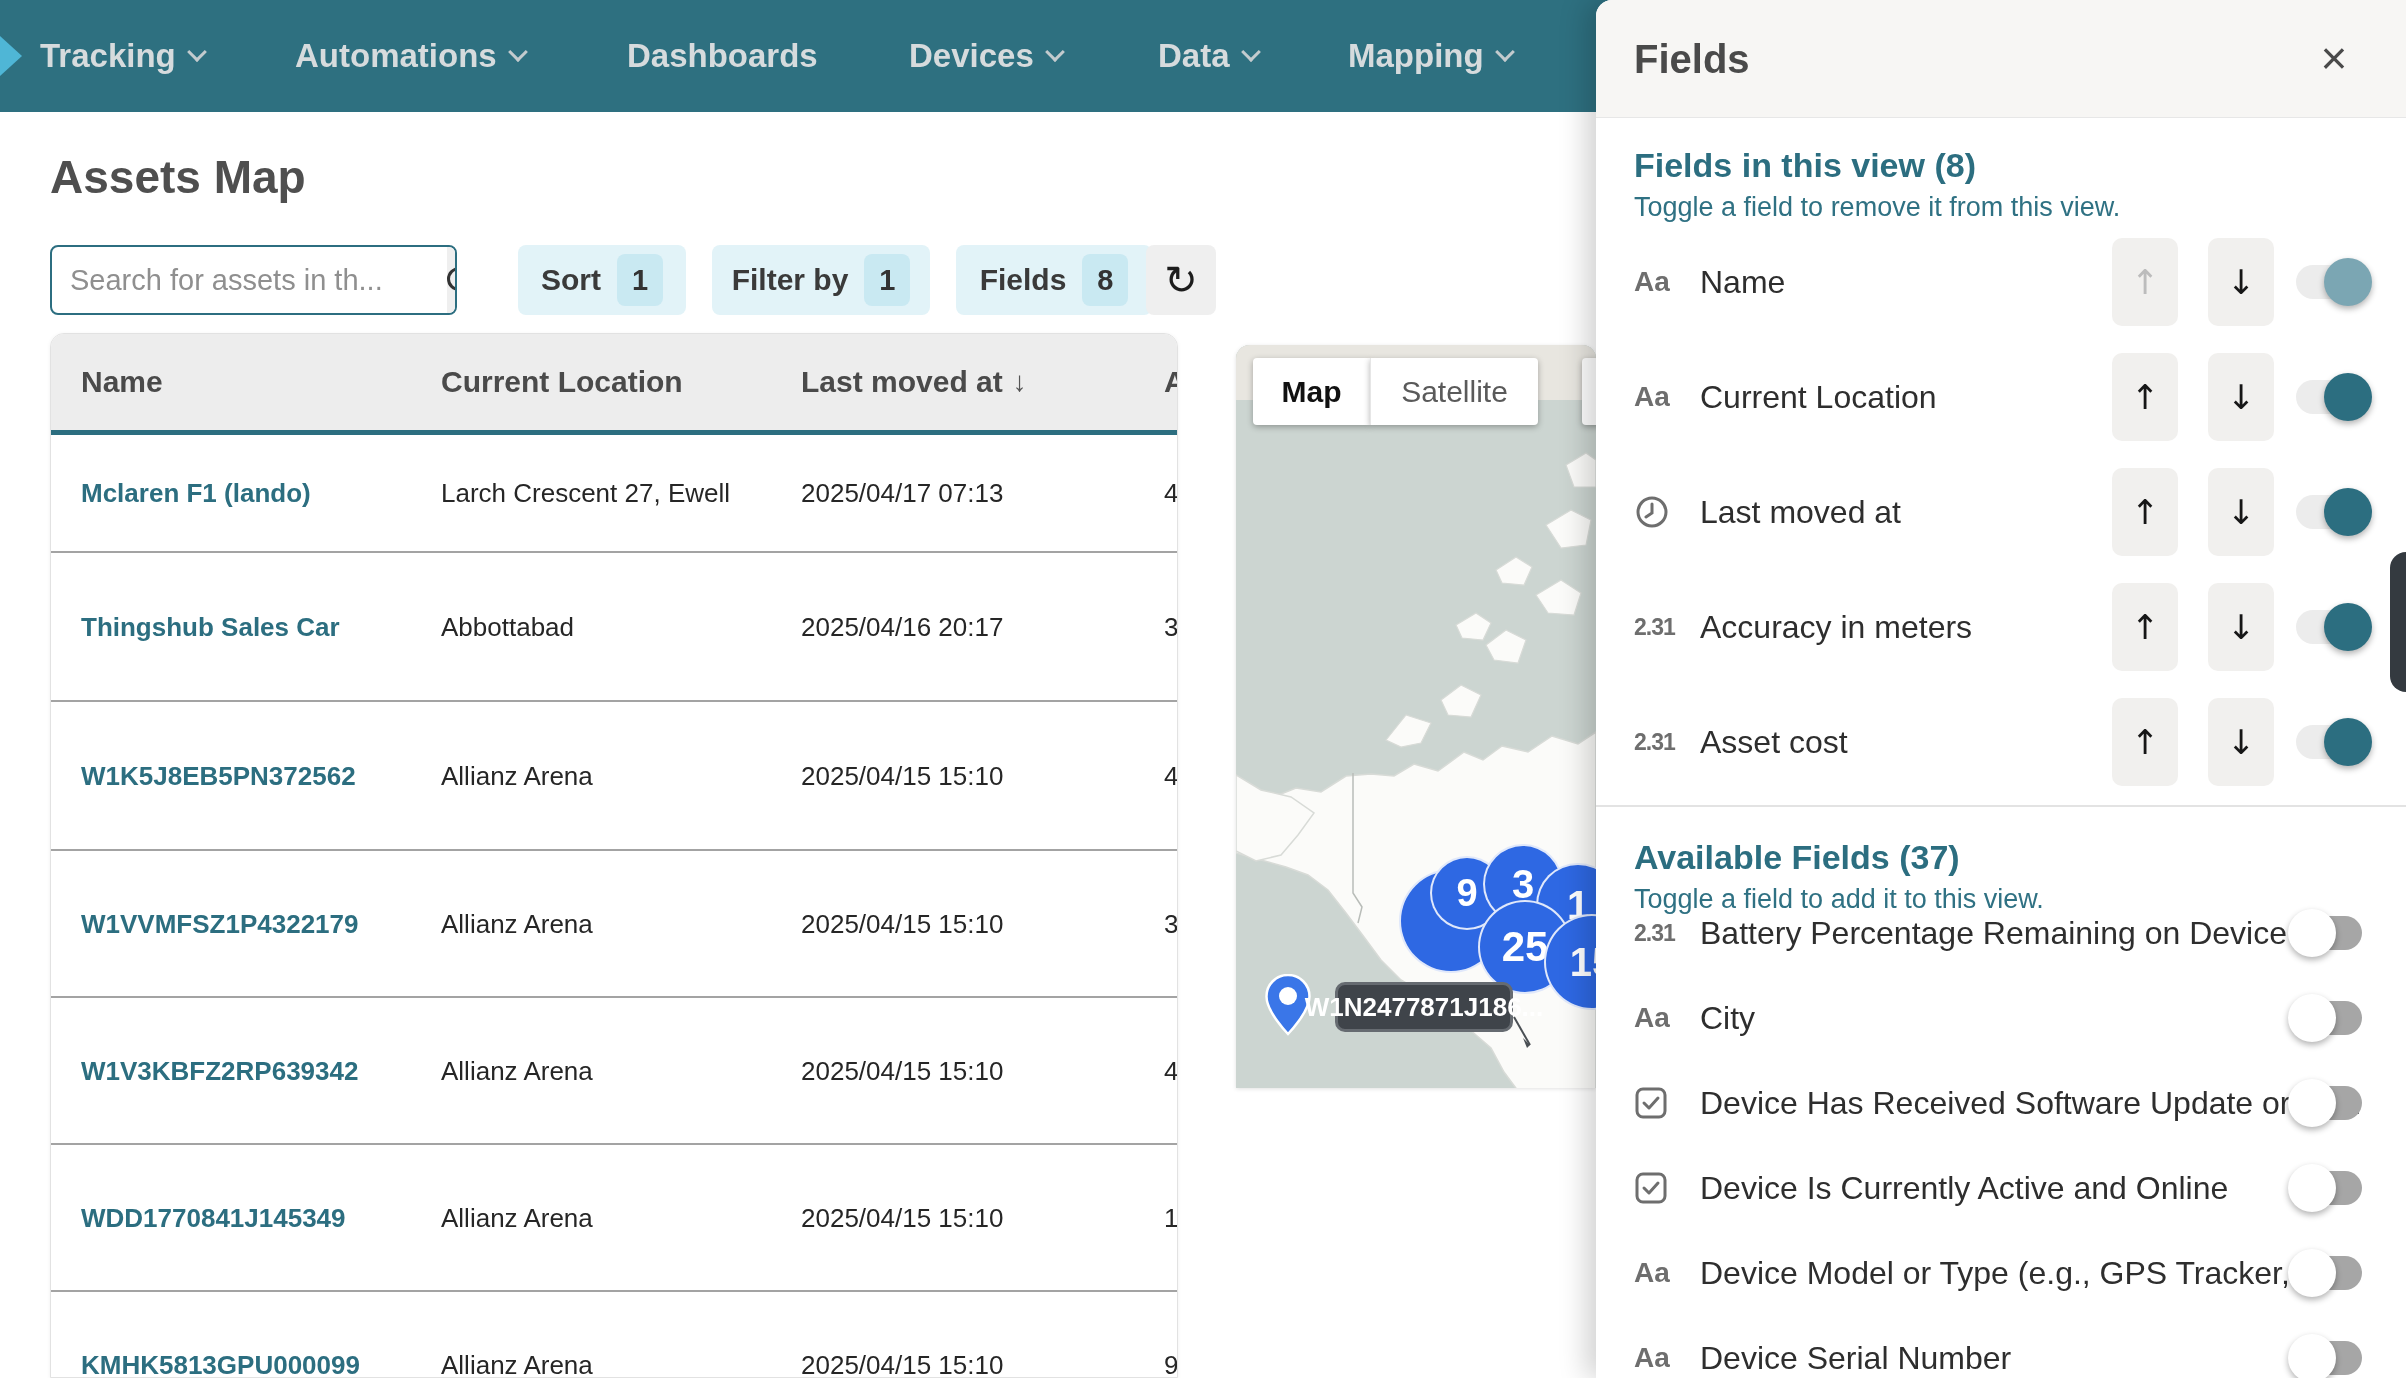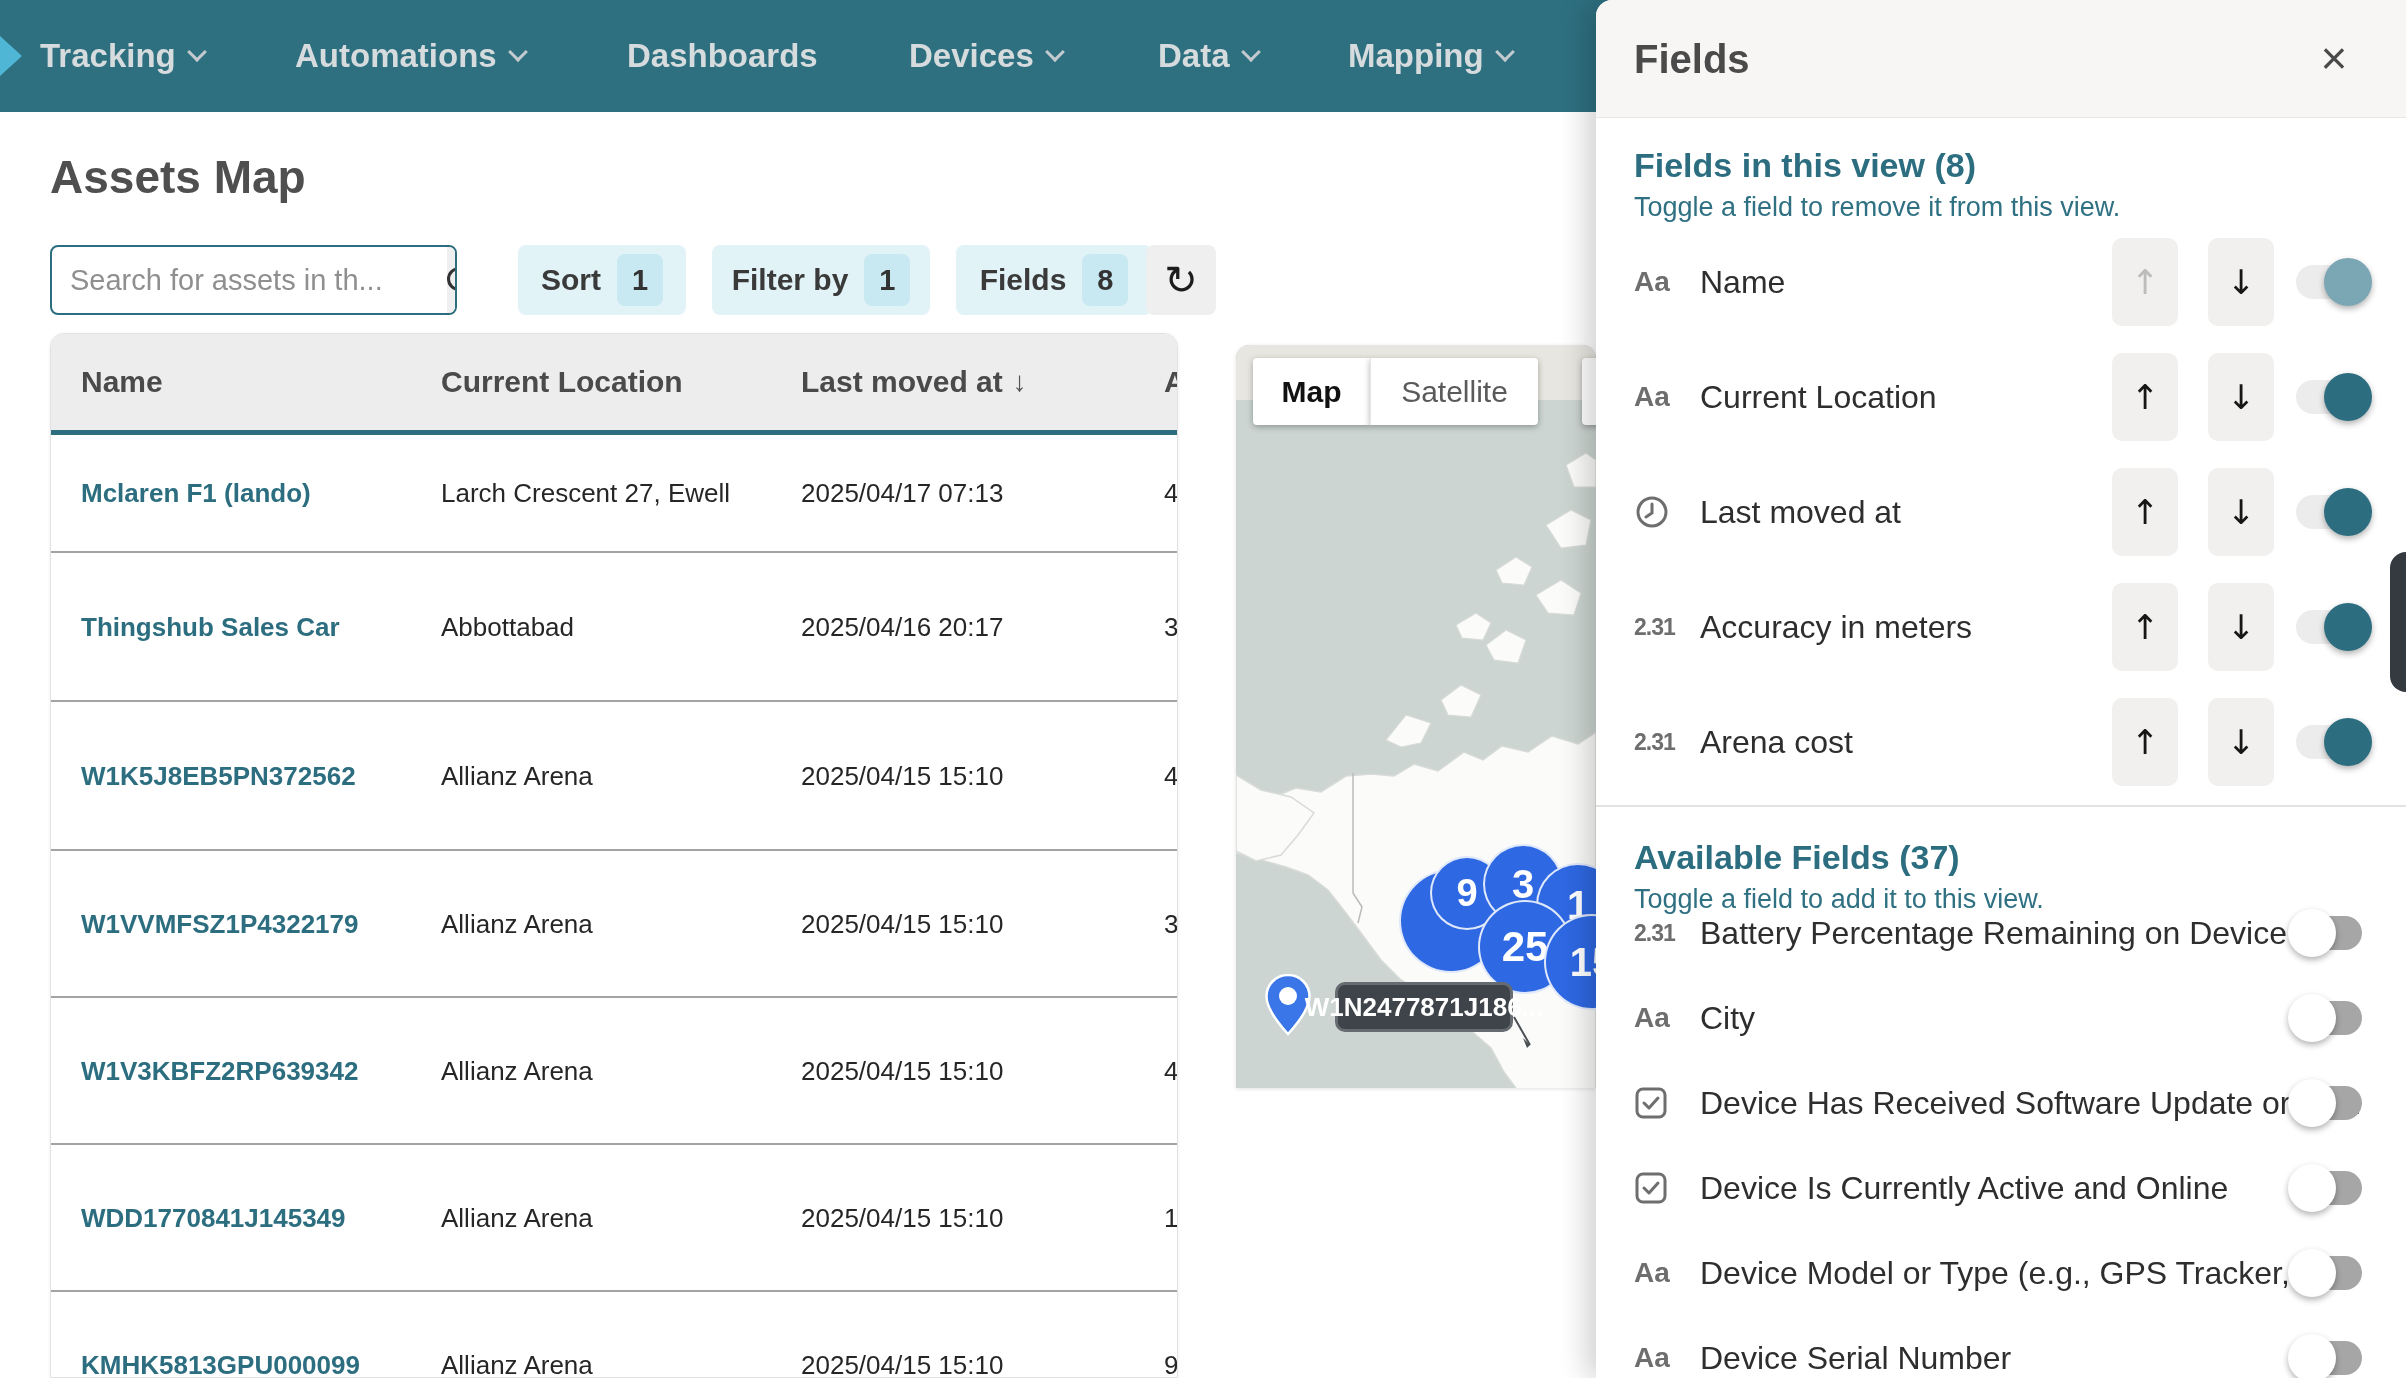--- a/index.html
+++ b/index.html
@@ -356,21 +356,21 @@
       <div class="move-btn down">
           <span>↓</span>
         </div>
       <div class="toggle on">
           <div class="track"></div>
           <div class="knob"></div>
         </div>
     </div>
     <div class="frow" style="top:698px">
       <span class="f-icon num">2.31</span>
-      <span class="f-label">Arena cost</span>
+      <span class="f-label">Asset cost</span>
       <div class="move-btn up">
           <span>↑</span>
         </div>
       <div class="move-btn down">
           <span>↓</span>
         </div>
       <div class="toggle on">
           <div class="track"></div>
           <div class="knob"></div>
         </div>

